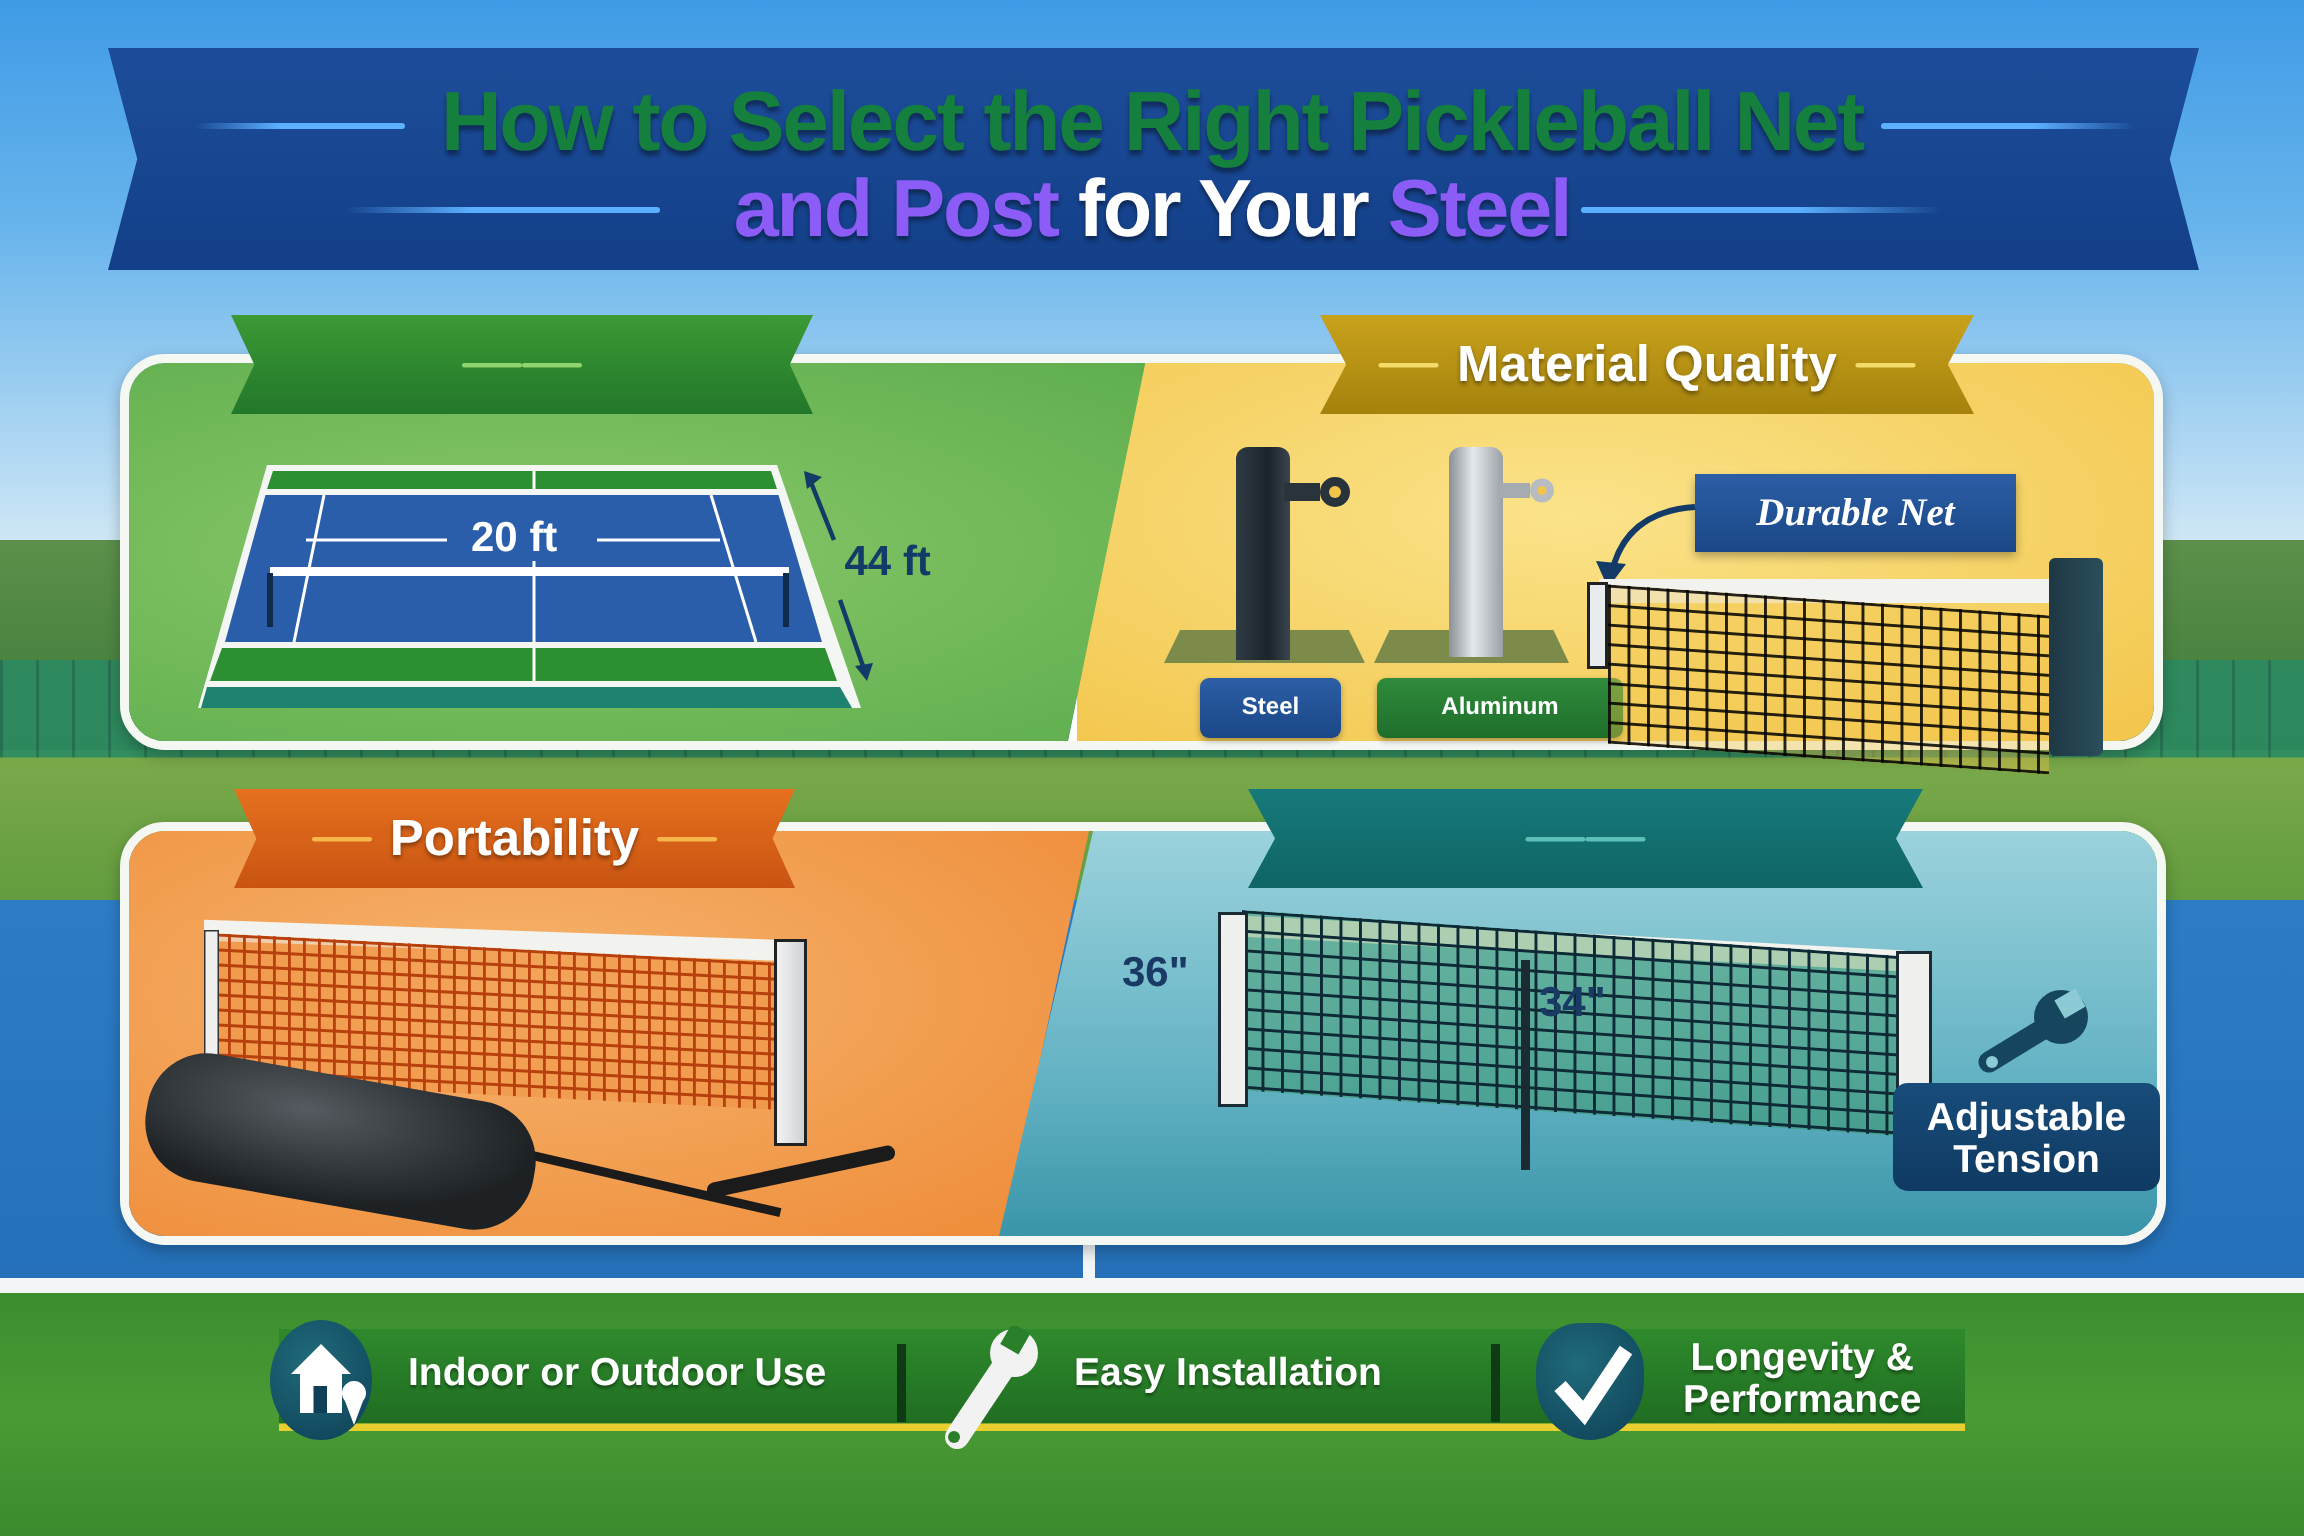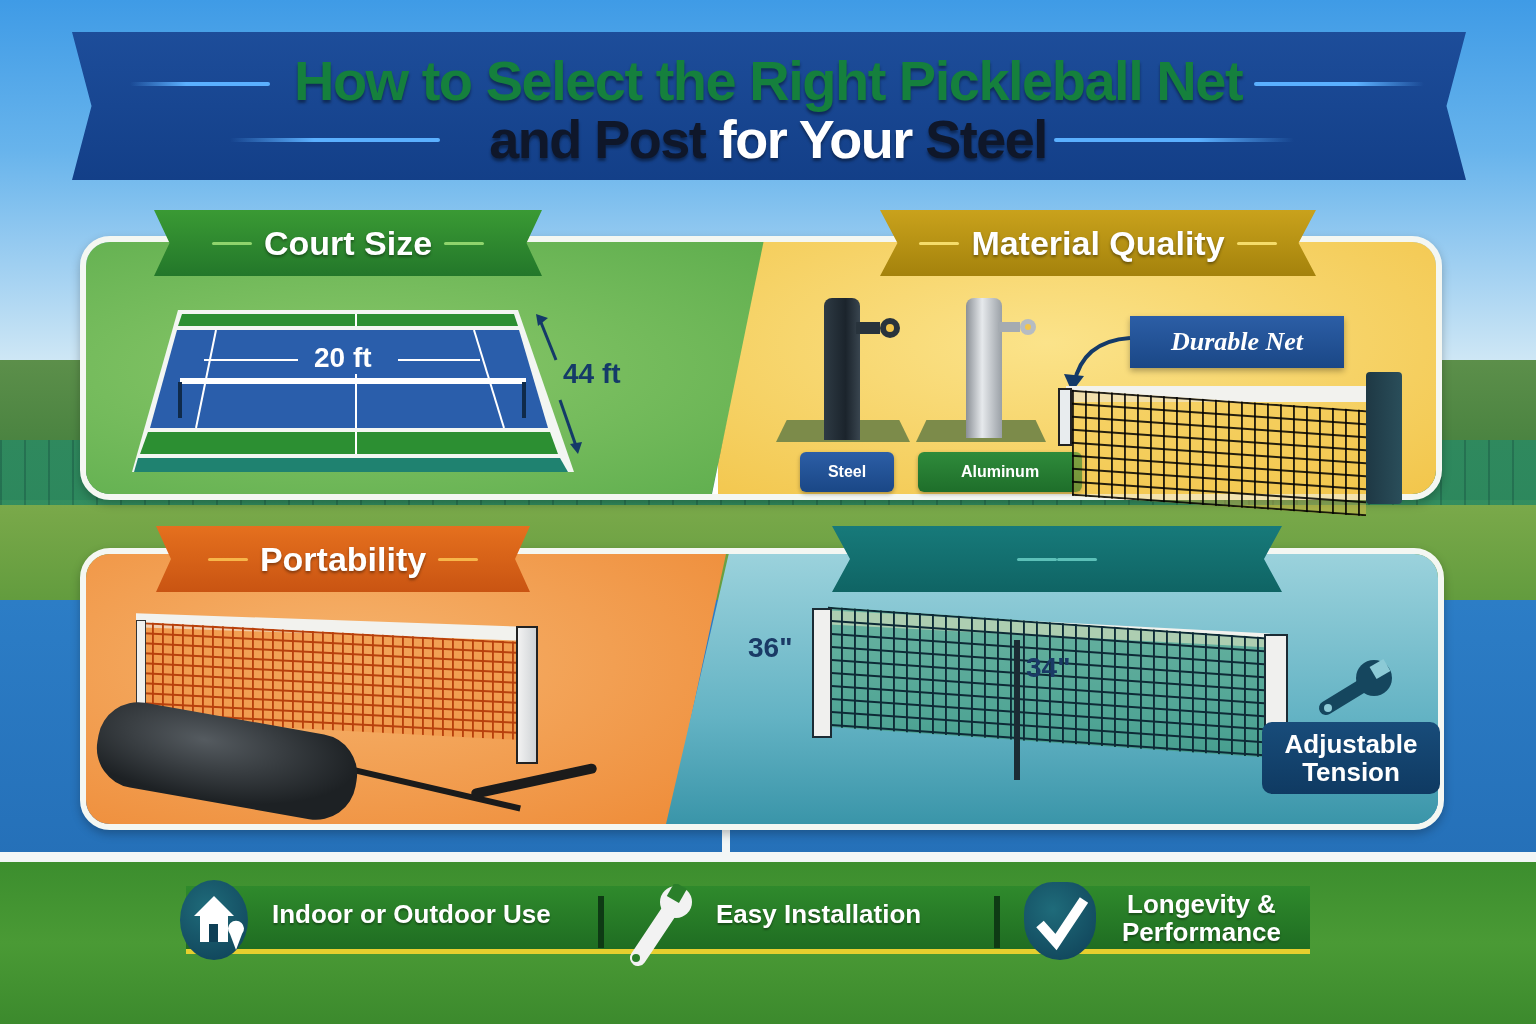--- a/index.html
+++ b/index.html
@@ -34,21 +34,21 @@
   .title-line1 {
     position:absolute; left:0; top:48px; width:1536px; text-align:center;
     font-family:"Liberation Sans", sans-serif; font-weight:bold; font-size:56px; color:#15803d;
     letter-spacing:-1.5px; text-shadow: 0 3px 3px rgba(0,0,0,.4);
   }
   .title-line2 {
     position:absolute; left:0; top:108px; width:1536px; text-align:center;
     font-family:"Liberation Sans", sans-serif; font-weight:bold; font-size:54px; color:#fff;
     letter-spacing:-1.5px; text-shadow: 0 3px 3px rgba(0,0,0,.4);
   }
-  .yellow { color:#0f172a; }
+  .yellow { color:#8b5cf6; }
   .deco { position:absolute; height:4px; border-radius:2px;
     background: linear-gradient(90deg, rgba(80,170,255,0), #5bb0ff 40%, #5bb0ff); }
 
   
   .panel {
     position:absolute; border:6px solid #f4f7f2; border-radius:30px; overflow:hidden;
     box-shadow:0 4px 10px rgba(0,0,0,.25);
   }
   .panel-top { left:80px; top:236px; width:1362px; height:264px; }
   .panel-bottom { left:80px; top:548px; width:1364px; height:282px; }
@@ -164,21 +164,20 @@
   <div class="sec sec-material"></div>
 </div>
 
 <div class="panel panel-bottom">
   <div class="sec sec-port"></div>
   <div class="sec sec-net"></div>
 </div>
 
 <div class="ribbon rib-court">
   <i class="rl"></i>
-    <span>Court Size</span>
     <i class="rl"></i>
 </div>
 <div class="ribbon rib-material">
   <i class="rl"></i>
     <span>Material Quality</span>
     <i class="rl"></i>
 </div>
 <div class="ribbon rib-port">
   <i class="rl"></i>
     <span>Portability</span>

